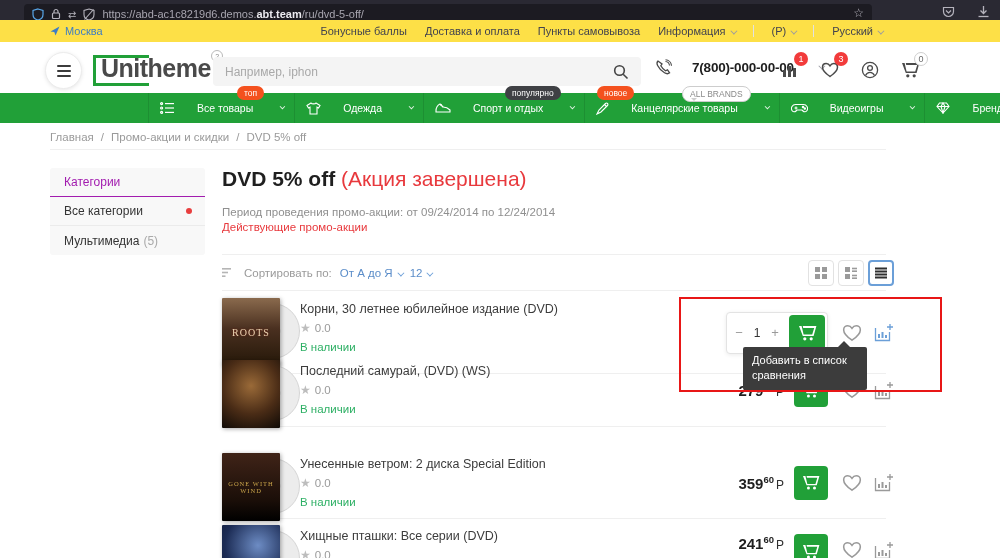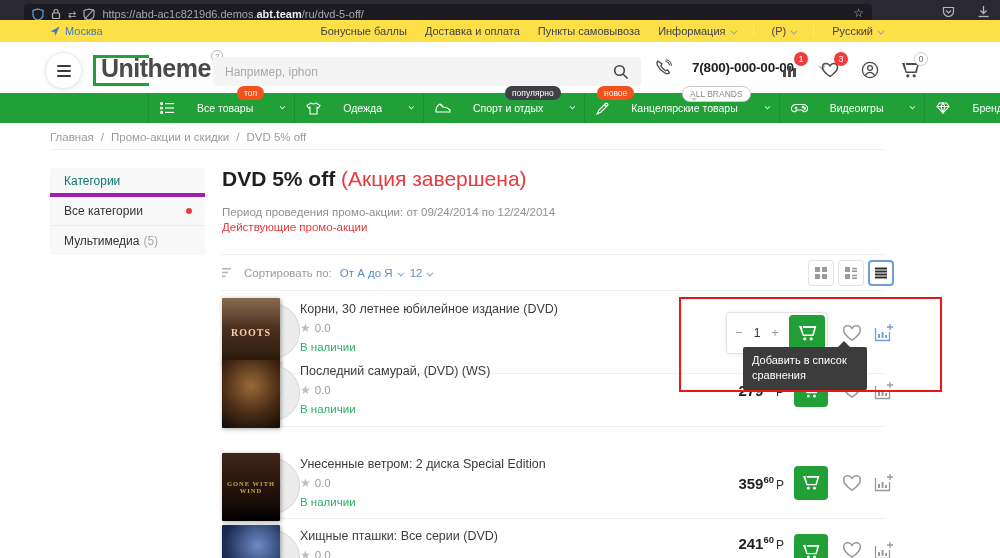--- a/index.html
+++ b/index.html
@@ -60,40 +60,40 @@
   .breadcrumb { position:absolute; left:50px; top:125px; width:836px; height:25px; display:flex; gap:7px; align-items:center; font-size:11.5px; color:#9a9a9a; border-bottom:1px solid #efefef; }
   .breadcrumb .bc-link { cursor:pointer; }
   .page-title { position:absolute; left:222px; top:167px; font-size:21px; }
   .page-title .t1 { font-weight:800; color:#1f1f1f; }
   .page-title .t2 { color:#e8393d; font-weight:normal; }
   .promo-period { position:absolute; left:222px; top:206px; font-size:11.5px; color:#8f8f8f; }
   .promo-link { position:absolute; left:222px; top:221px; font-size:11.5px; color:#e8393d; cursor:pointer; }
 
   
   .sidebar { position:absolute; left:50px; top:168px; width:155px; background:#f8f8f8; border-radius:3px; font-size:12px; }
-  .sb-head { height:29px; display:flex; align-items:center; padding:0 14px; color:#0f766e; border-bottom:4px solid #a21caf; }
+  .sb-head { height:29px; display:flex; align-items:center; padding:0 14px; color:#a21caf; border-bottom:1px solid #a21caf; }
   .sb-item { height:29px; display:flex; align-items:center; padding:0 14px; color:#333; border-bottom:1px solid #ebebeb; cursor:pointer; position:relative; }
   .sb-item:last-child { border-bottom:none; }
   .sb-item .count { color:#aaa; margin-left:4px; }
   .reddot { position:absolute; right:13px; width:6px; height:6px; border-radius:50%; background:#e83e3e; }
 
   
   .toolbar { position:absolute; left:222px; top:254px; width:664px; height:37px; border-top:1px solid #efefef; border-bottom:1px solid #efefef; display:flex; align-items:center; }
   .sort-group { display:flex; align-items:center; gap:8px; font-size:11.5px; color:#9a9a9a; }
   .sort-link { color:#5b8dc9; cursor:pointer; }
   .views { position:absolute; right:-8px; display:flex; gap:4px; }
   .vbtn { width:26px; height:26px; border:1px solid #e2e2e2; border-radius:4px; background:#fff; display:flex; align-items:center; justify-content:center; color:#9a9a9a; cursor:pointer; }
   .vbtn.active { border:2px solid #6b9fd8; color:#2f2f2f; }
 
   
   .row { position:absolute; left:222px; width:664px; border-bottom:1px solid #efefef; }
   .thumb { position:absolute; left:0; top:6px; width:80px; height:68px; cursor:pointer; }
   .disc { position:absolute; right:2px; top:5px; width:56px; height:56px; border-radius:50%; background:radial-gradient(circle,#fff 0 14%,#dcdcdc 15% 22%,#ececec 23% 90%,#cfcfcf 100%); border:1px solid #d5d5d5; }
   .cover { position:absolute; left:0; top:0; width:58px; height:68px; box-shadow:1px 1px 4px rgba(0,0,0,.35); display:flex; align-items:center; justify-content:center; text-align:center; border-radius:1px; }
-  .cover span { font-family:"Liberation Serif",serif; font-weight:bold; letter-spacing:1px; }
+  .cover span { font-family:"Liberation Serif",serif; font-weight:normal; letter-spacing:1px; }
   .cover.c0 { background:linear-gradient(180deg,#8a6a4d 0%,#4a3020 45%,#241708 100%); }
   .cover.c0 span { color:#e9d6b4; font-size:10px; text-shadow:0 0 2px #7a1d10; }
   .cover.c1 { background:radial-gradient(circle at 50% 38%,#9a6a38 0%,#4a2c16 55%,#0f0a06 100%); }
   .cover.c2 { background:linear-gradient(180deg,#402418 0%,#1a0e08 70%,#000 100%); }
   .cover.c2 span { color:#c9a44a; font-size:6.5px; }
   .cover.c3 { background:radial-gradient(circle at 62% 30%,#6d8cc4 0%,#1c2c55 55%,#0a1026 100%); }
   .p-info { position:absolute; left:78px; top:10px; }
   .p-title { font-size:12.5px; color:#3c3c3c; cursor:pointer; }
   .p-rating { margin-top:5px; font-size:11.5px; color:#9a9a9a; display:flex; gap:4px; align-items:center; }
   .p-rating .star { color:#bdbdbd; font-size:12px; }

